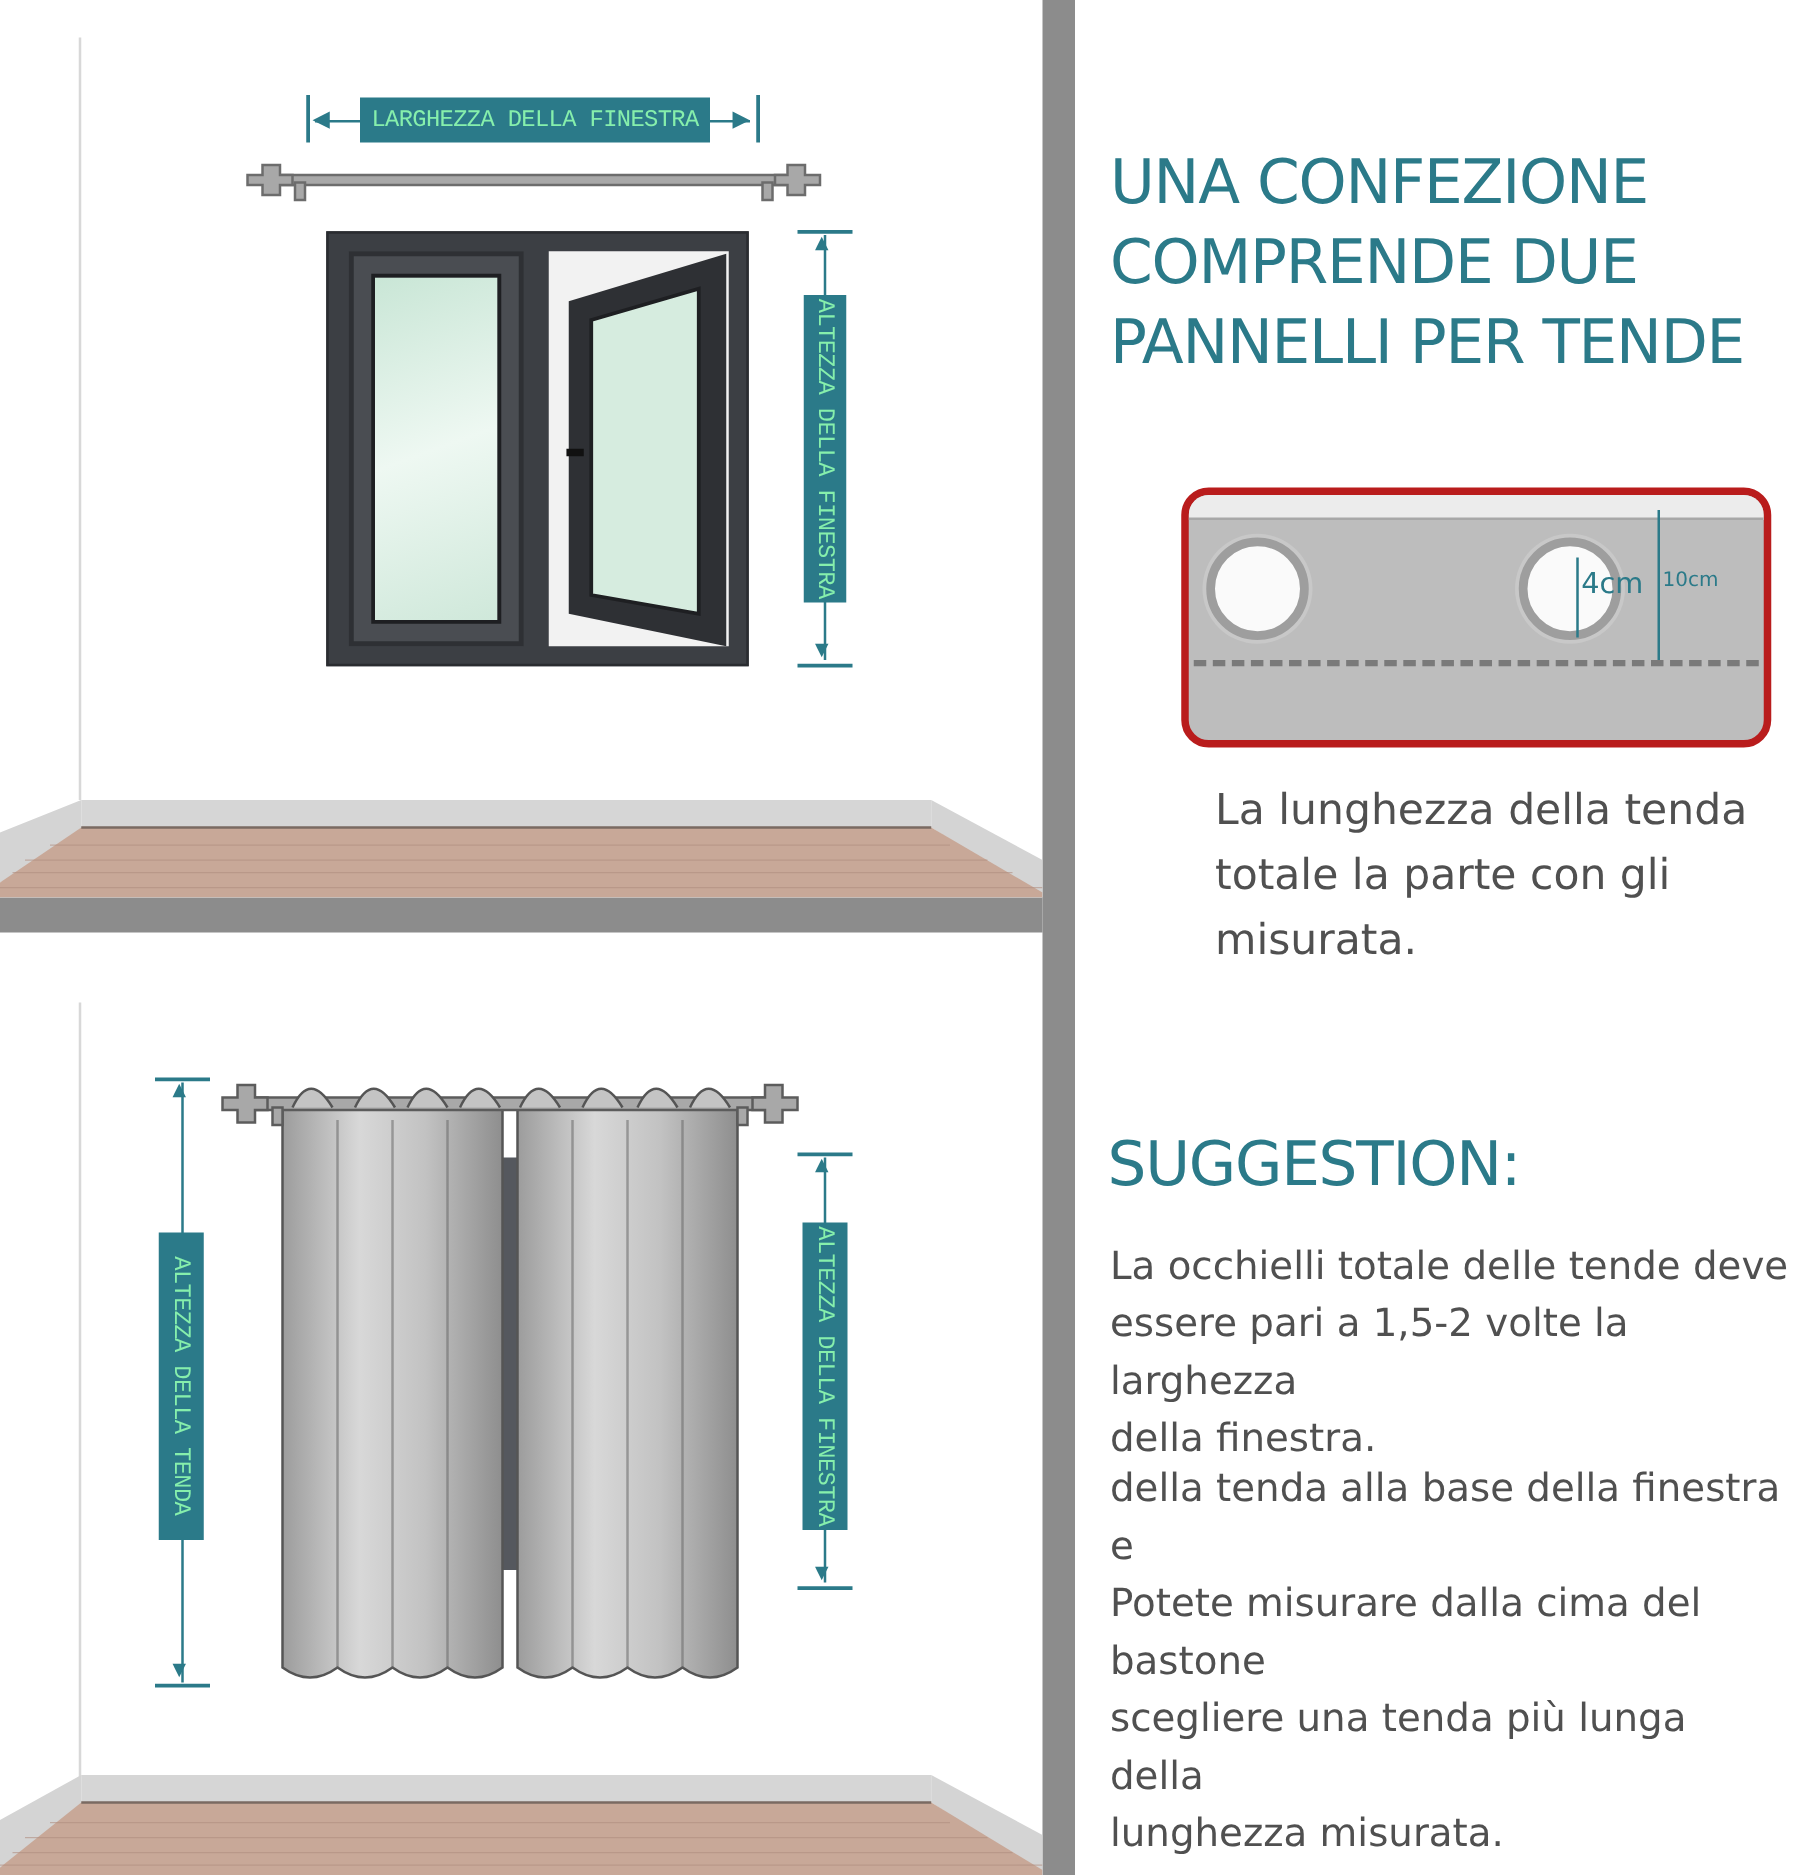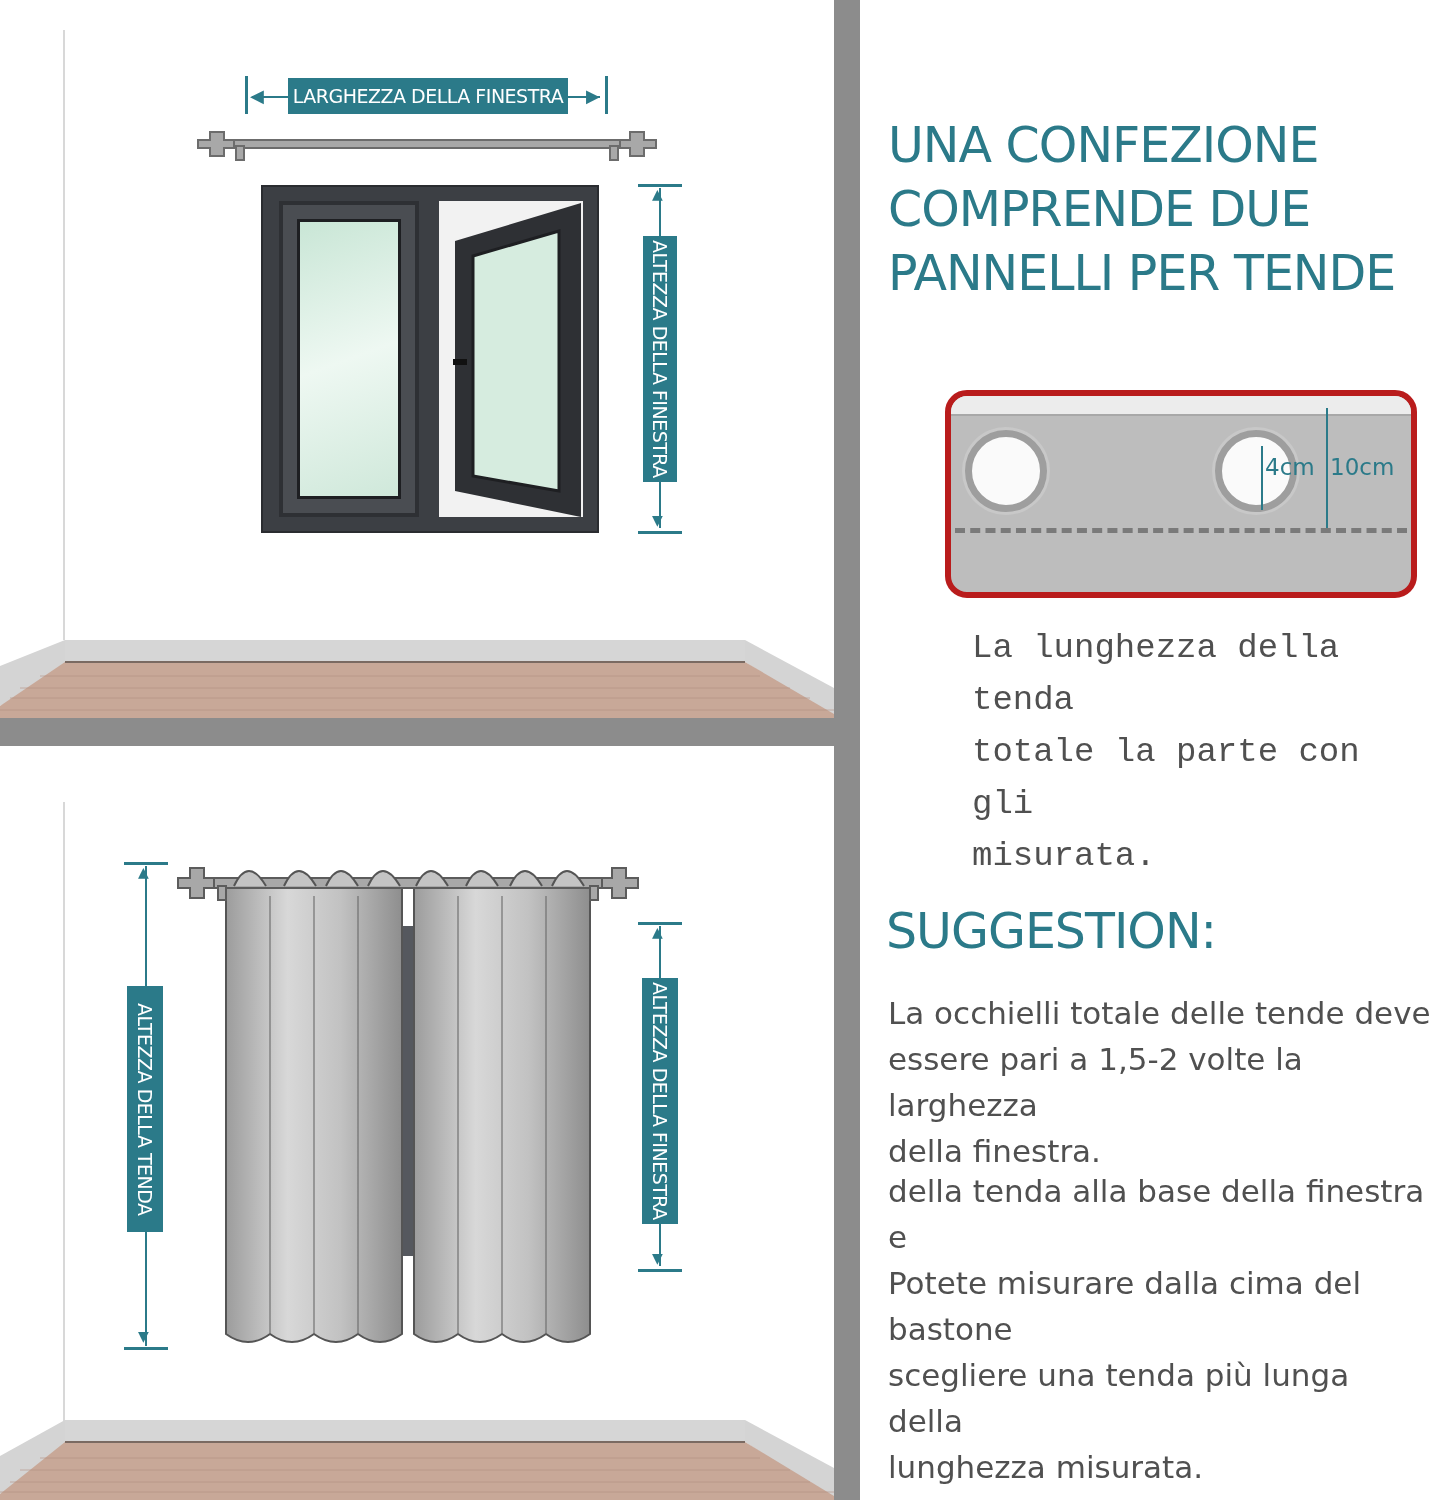--- a/index.html
+++ b/index.html
@@ -2,22 +2,22 @@
 <html><head>
 <meta charset="utf-8">
 <style>
   html, body { margin:0; padding:0; }
   body { width:1436px; height:1500px; background:#ffffff; position:relative; overflow:hidden;
          font-family:"DejaVu Sans", "Liberation Sans", sans-serif; }
   .abs { position:absolute; }
   .vdivider { left:834px; top:0; width:26px; height:1500px; background:#8c8c8c; }
   .hdivider { left:0; top:718px; width:834px; height:28px; background:#8c8c8c; }
   .wall-line { width:2px; background:#d8d8d8; }
-  .label-box { background:#2b7a89; color:#ffffff; font-size:19px; letter-spacing:-0.5px;
-               display:flex; align-items:center; justify-content:center; white-space:nowrap; }
+  .label-box { background:#2b7a89; color:#86efac; font-size:19px; letter-spacing:-0.5px;
+               display:flex; align-items:center; justify-content:center; white-space:nowrap;font-family:Liberation Mono, monospace; }
   .vlabel { writing-mode:vertical-rl; }
   .teal-line { background:#2b7a89; }
   .heading { color:#2b7a89; font-weight:normal; font-size:49px; line-height:64px; letter-spacing:-1px; }
   .body-text { color:#505050; font-size:31px; line-height:46px; }
 </style>
 </head>
 <body>
 
 <div class="abs vdivider"></div>
 <div class="abs hdivider"></div>
@@ -159,24 +159,24 @@
 </div>
 
 <div class="abs" style="left:945px;top:390px;width:472px;height:208px;border:6px solid #b91c1c;border-radius:22px;background:#bdbdbd;box-sizing:border-box;overflow:hidden;">
   <div class="abs" style="left:0;top:0;width:100%;height:18px;background:#ececec;border-bottom:2px solid #a8a8a8;"></div>
   <div class="abs" style="left:14px;top:34px;width:82px;height:82px;border-radius:50%;background:#fafafa;border:7px solid #9e9e9e;box-shadow:0 0 0 3px #c8c8c8;box-sizing:border-box;"></div>
   <div class="abs" style="left:264px;top:34px;width:82px;height:82px;border-radius:50%;background:#fafafa;border:7px solid #9e9e9e;box-shadow:0 0 0 3px #c8c8c8;box-sizing:border-box;"></div>
   <div class="abs" style="left:4px;top:132px;width:452px;height:0;border-top:5px dashed #7a7a7a;"></div>
   <div class="abs teal-line" style="left:310px;top:50px;width:2px;height:64px;"></div>
   <div class="abs teal-line" style="left:375px;top:12px;width:2px;height:120px;"></div>
   <div class="abs" style="left:314px;top:58px;color:#2b7a89;font-size:23px;">4cm</div>
-  <div class="abs" style="left:379px;top:58px;color:#2b7a89;font-size:23px;">10cm</div>
+  <div class="abs" style="left:379px;top:58px;color:#2b7a89;font-size:16px;">10cm</div>
 </div>
 
-<div class="abs body-text" style="left:972px;top:622px;width:450px;font-size:34px;line-height:52px;font-family:Liberation Mono, monospace;">
+<div class="abs body-text" style="left:972px;top:622px;width:450px;font-size:34px;line-height:52px;">
   <div>La lunghezza della tenda</div>
   <div>totale la parte con gli</div>
   <div>misurata.</div>
 </div>
 
 <div class="abs heading" style="left:886px;top:900px;">SUGGESTION:</div>
 
 <div class="abs body-text" style="left:888px;top:990px;width:545px;">
   <div>La occhielli totale delle tende deve</div>
   <div>essere pari a 1,5-2 volte la larghezza</div>

